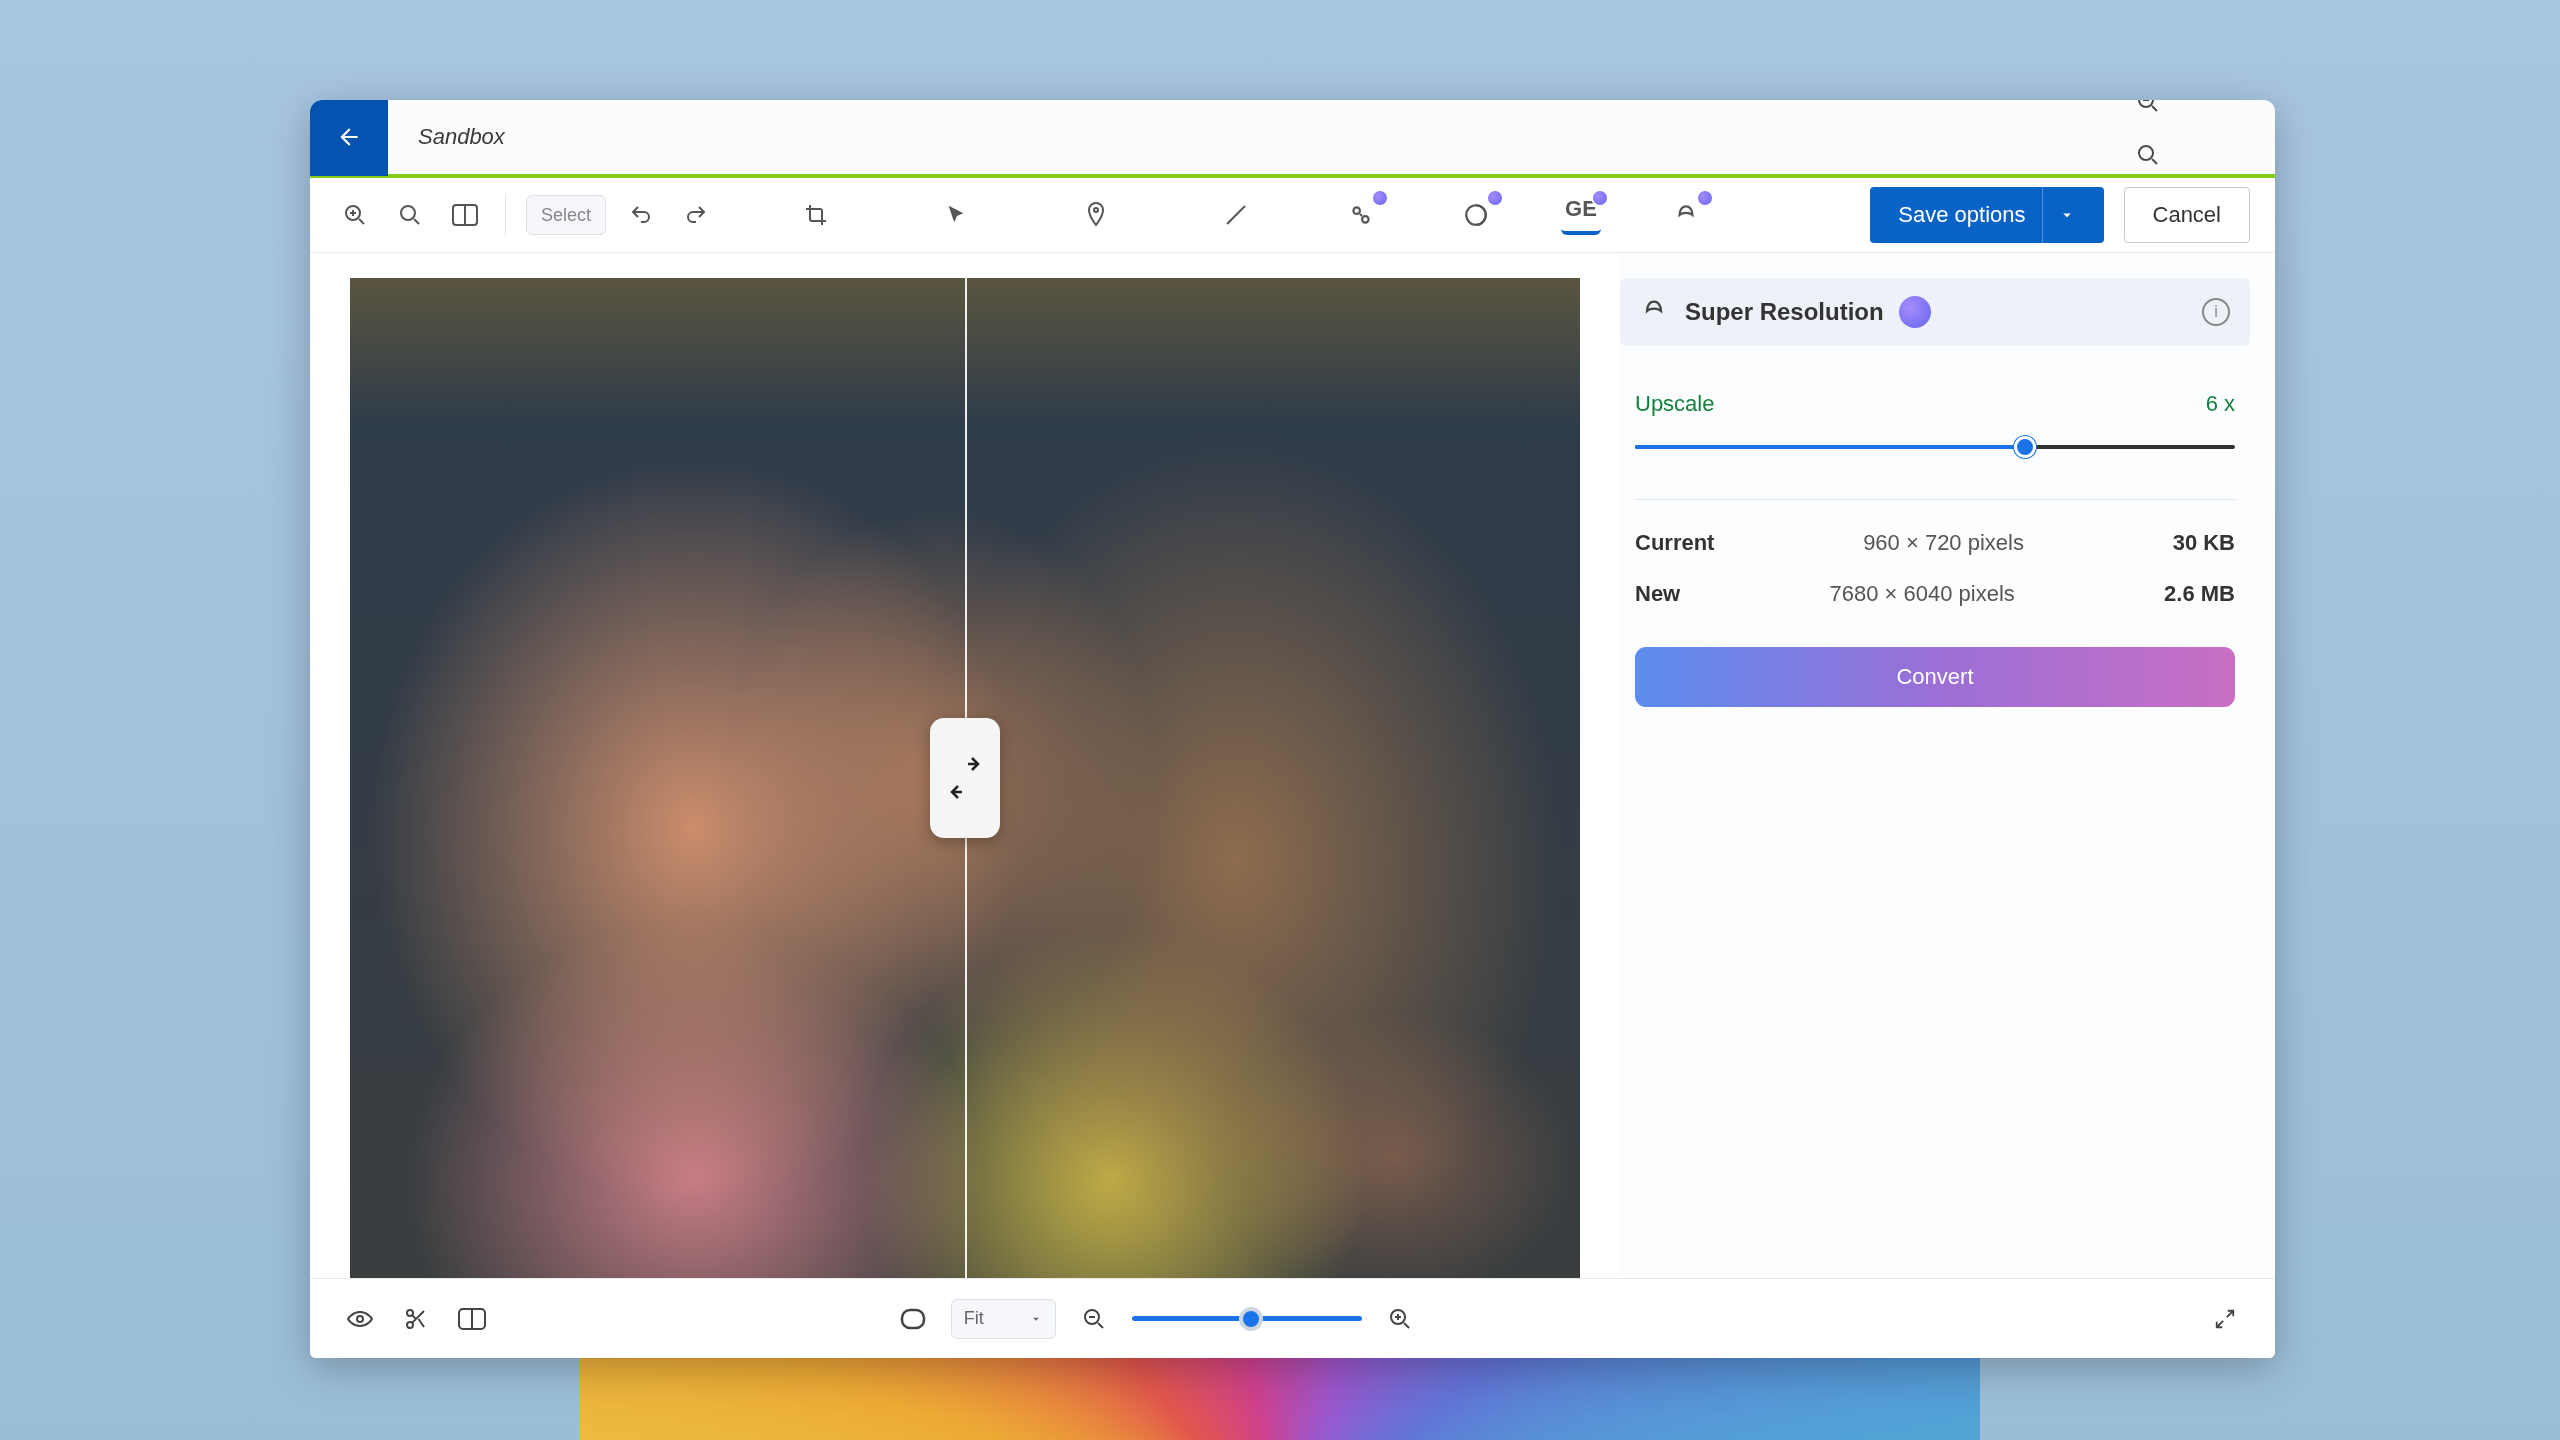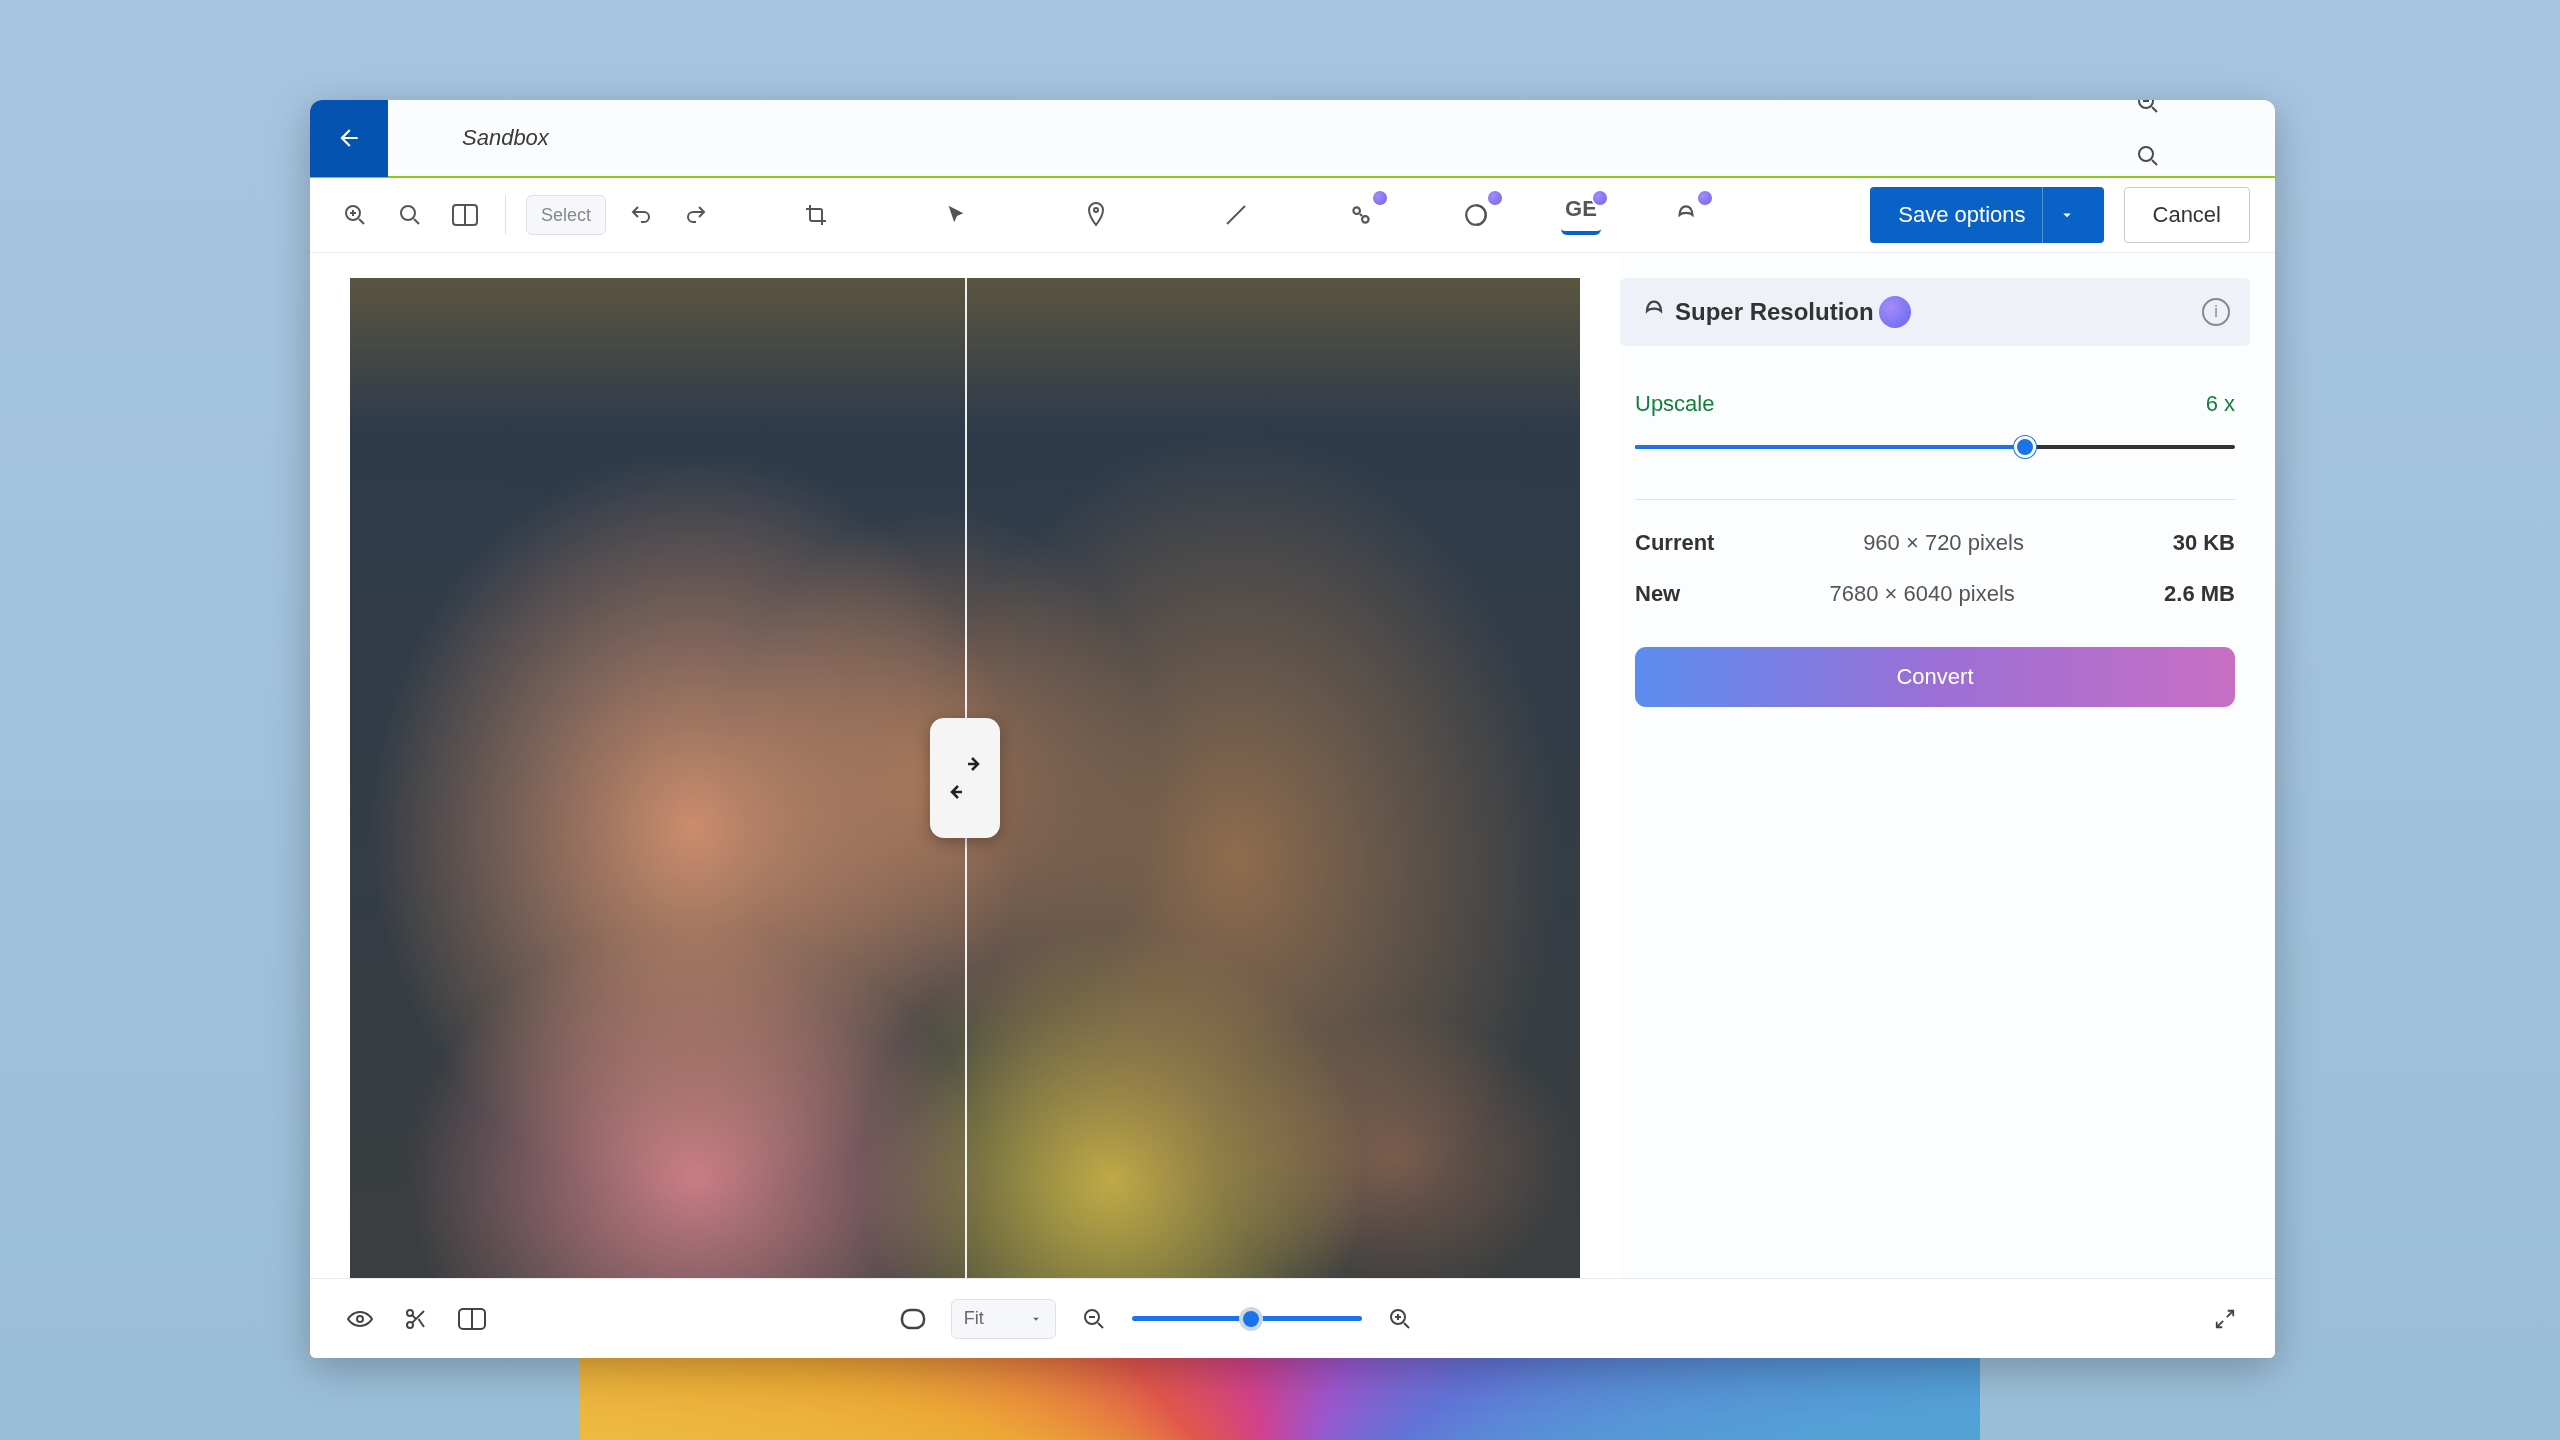--- a/index.html
+++ b/index.html
@@ -36,22 +36,21 @@
       box-shadow: 0 10px 40px rgba(0,0,0,0.25);
       display: flex;
       flex-direction: column;
       overflow: hidden;
     }
     .titlebar {
       height: 78px;
       display: flex;
       align-items: center;
       background: #fafcfe;
-      border-bottom: 2px solid #84cc16;
-      gap: 44px;
+      border-bottom: 4px solid #84cc16;
     }
     .back-button {
       width: 78px;
       height: 78px;
       background: #0553b1;
       display: flex;
       align-items: center;
       justify-content: center;
       cursor: pointer;
     }
@@ -257,21 +256,21 @@
       display: flex;
       flex-direction: column;
       padding: 25px 25px 0 0;
     }
     .panel-header {
       background: #eef2f8;
       border-radius: 6px;
       padding: 18px 20px;
       display: flex;
       align-items: center;
-      gap: 5px;
+      gap: 15px;
       margin-bottom: 45px;
     }
     .panel-header-icon {
       width: 30px;
       height: 30px;
       color: #444;
     }
     .panel-title {
       font-size: 24px;
       font-weight: 600;

